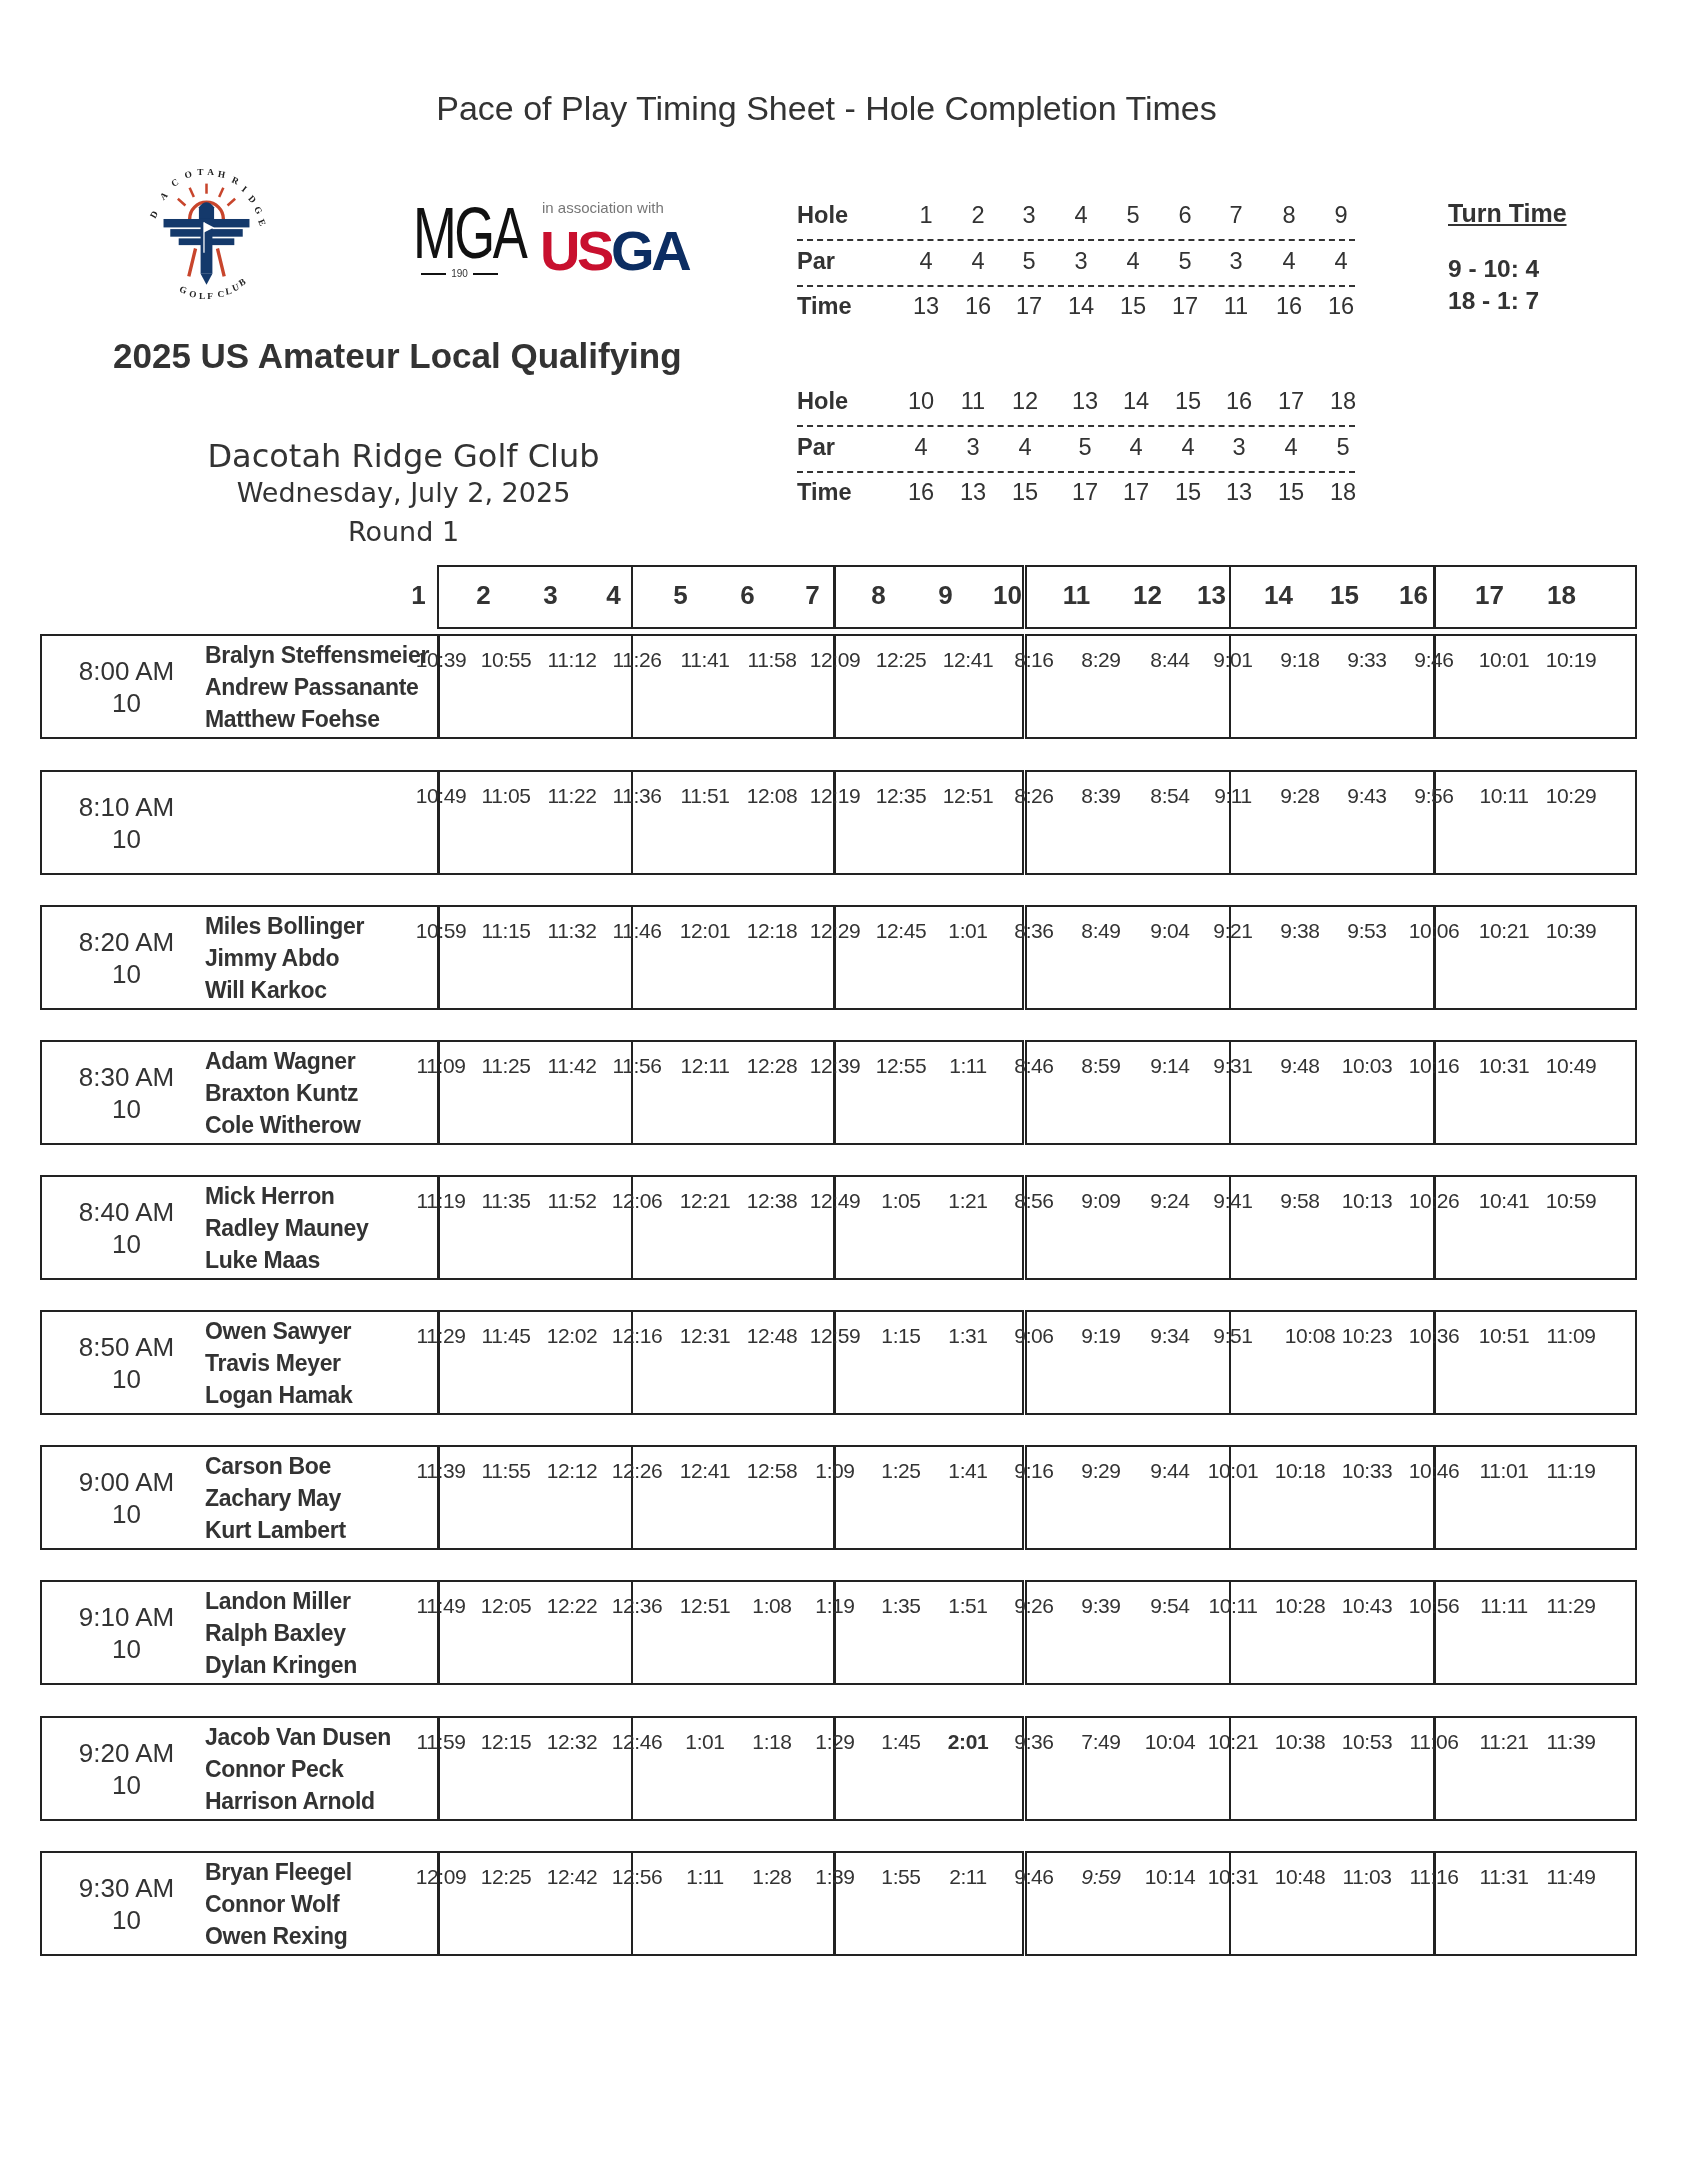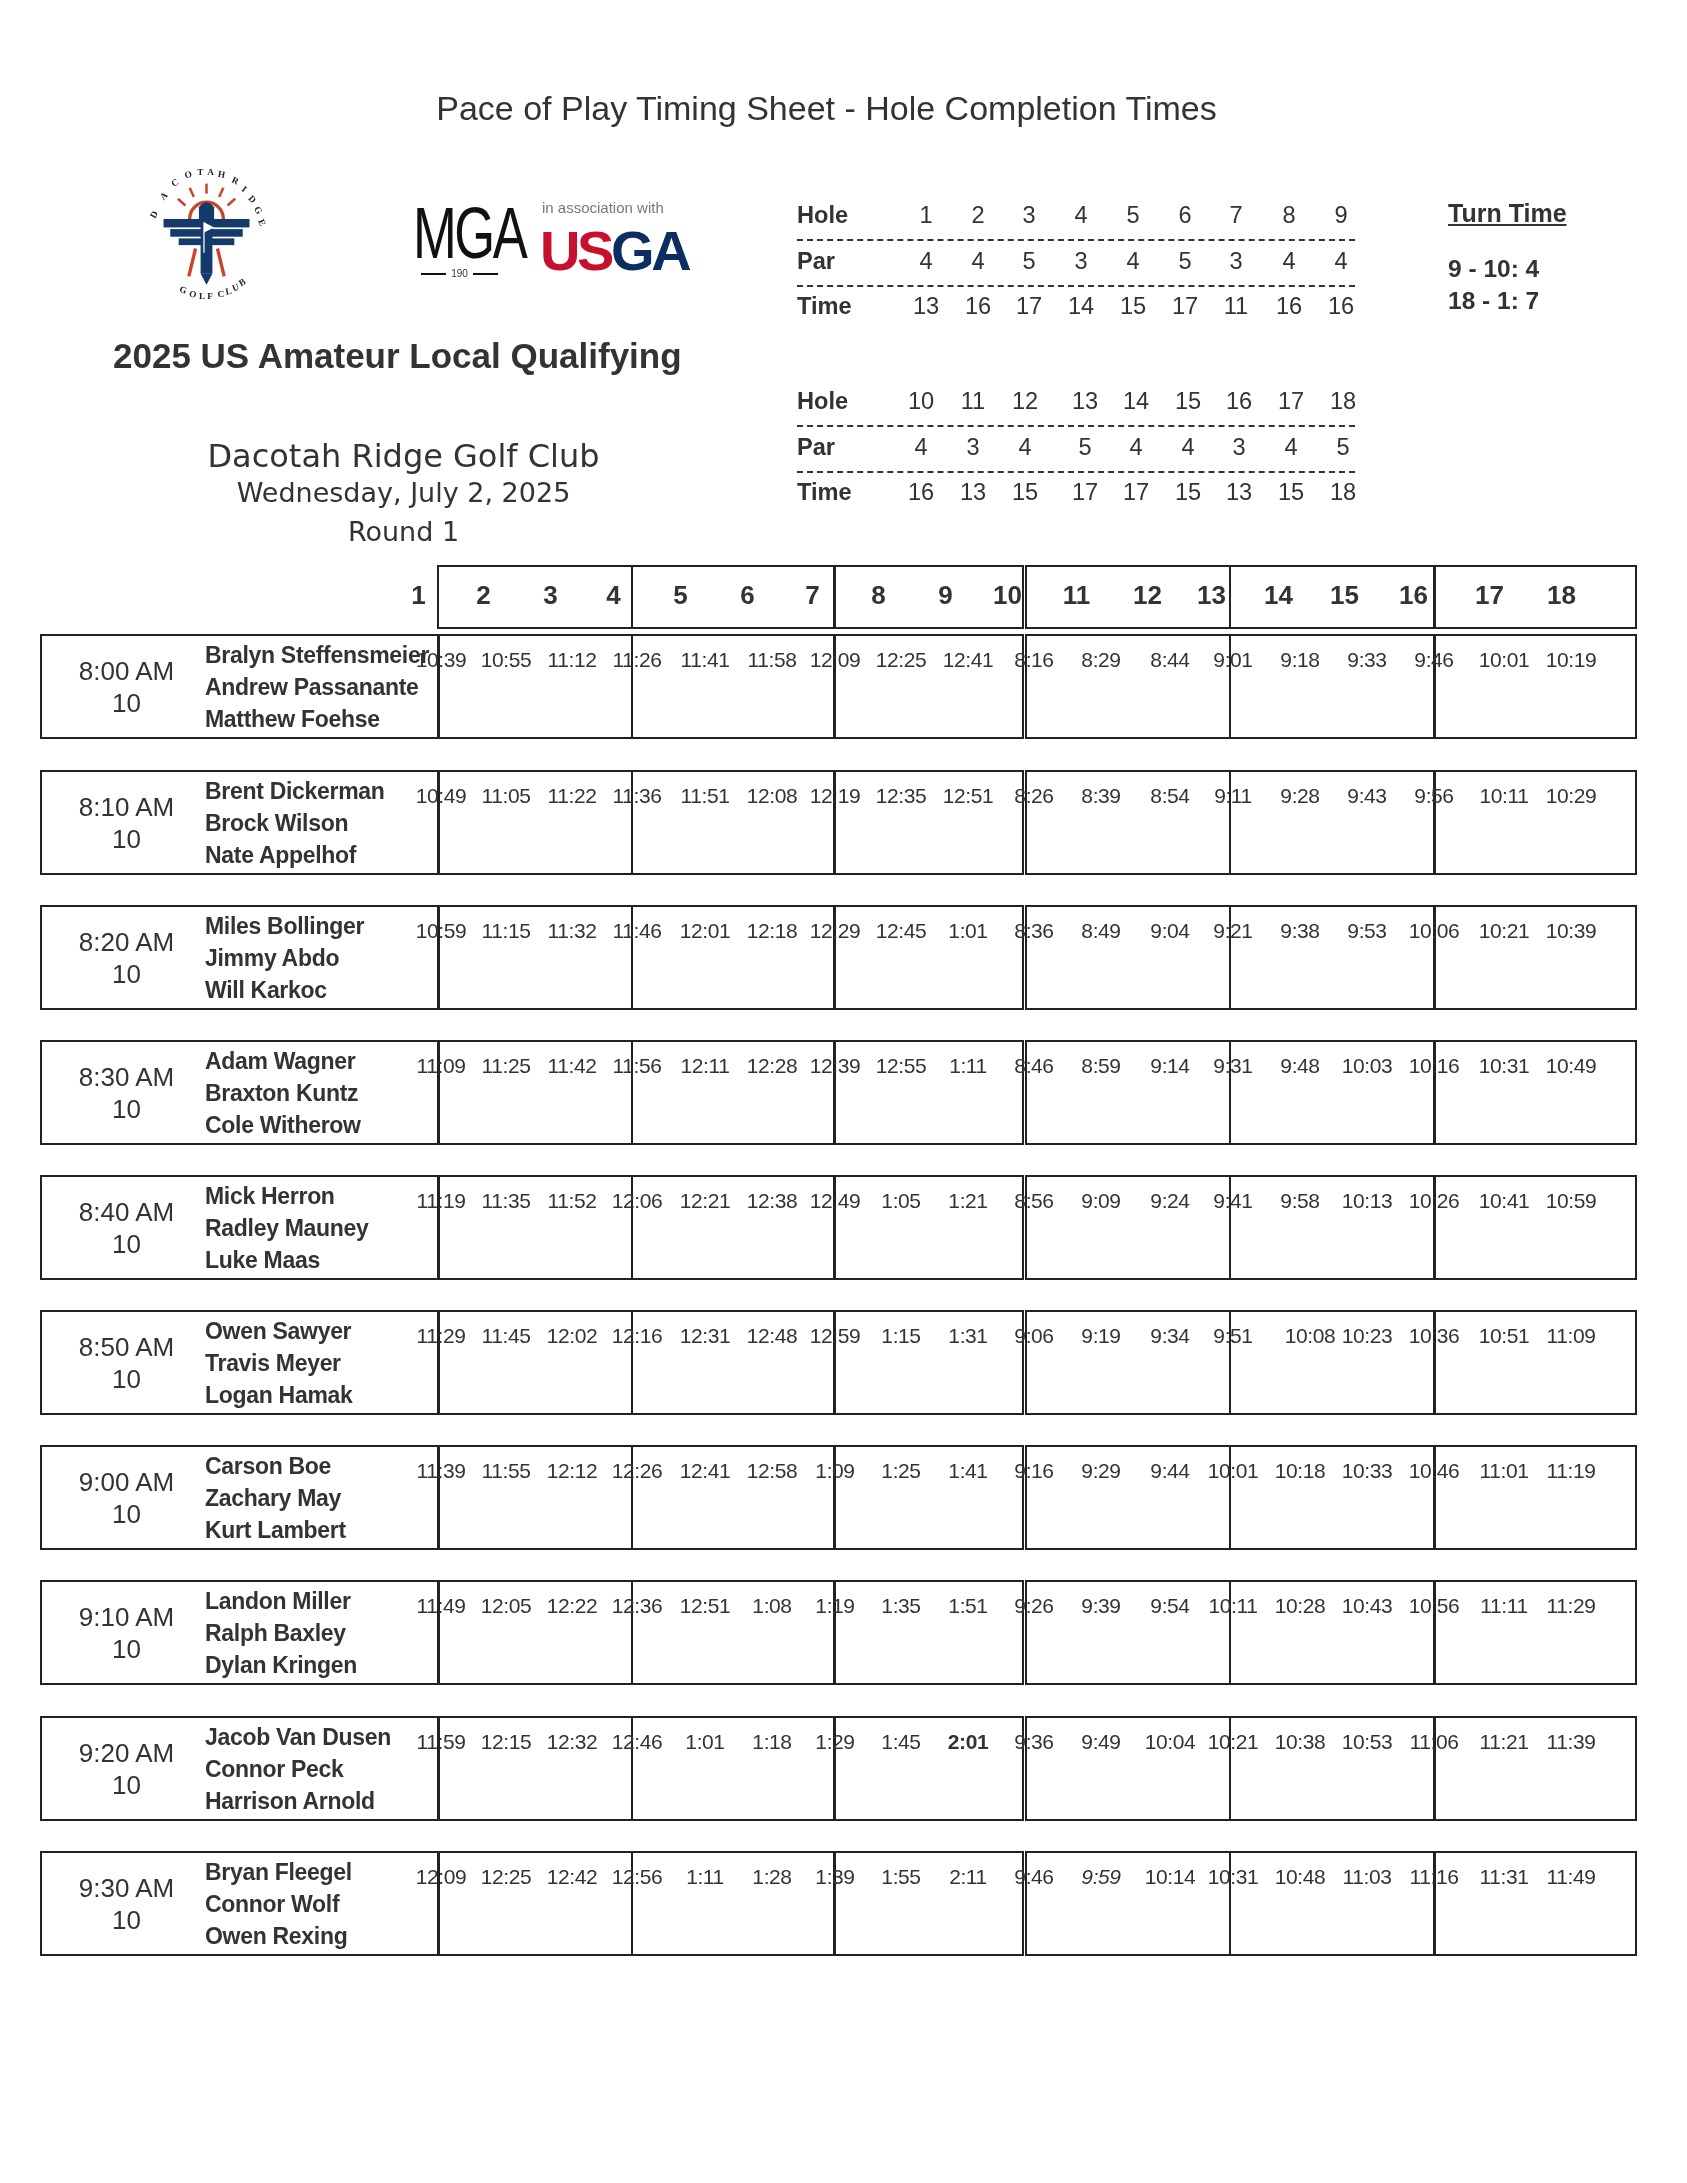--- a/index.html
+++ b/index.html
@@ -271,25 +271,20 @@
       <span class="time" style="left: 1362px;">9:46</span>
       <span class="time" style="left: 1432px;">10:01</span>
       <span class="time" style="left: 1499px;">10:19</span>
     </div>
     <div class="tbl-row grp" style="top: 770px;">
     <div class="box tee-box">
       <div class="teetime">
         <div>8:10 AM</div>
         <div>10</div>
       </div>
-      <div class="players">
-        <div>Brent Dickerman</div>
-          <div>Brock Wilson</div>
-          <div>Nate Appelhof</div>
-      </div>
     </div>
     <div class="box g1"></div>
     <div class="box g2"></div>
     <div class="box g3"></div>
     <div class="box g4"></div>
     <div class="box g5"></div>
     <div class="box g6"></div>
       <span class="time" style="left: 369px;">10:49</span>
       <span class="time" style="left: 434px;">11:05</span>
       <span class="time" style="left: 500px;">11:22</span>
@@ -552,21 +547,21 @@
       <span class="time" style="left: 369px;">11:59</span>
       <span class="time" style="left: 434px;">12:15</span>
       <span class="time" style="left: 500px;">12:32</span>
       <span class="time" style="left: 565px;">12:46</span>
       <span class="time" style="left: 633px;">1:01</span>
       <span class="time" style="left: 700px;">1:18</span>
       <span class="time" style="left: 763px;">1:29</span>
       <span class="time" style="left: 829px;">1:45</span>
       <span class="time" style="left: 896px; font-weight: bold;">2:01</span>
       <span class="time" style="left: 962px;">9:36</span>
-      <span class="time" style="left: 1029px;">9:49</span>
+      <span class="time" style="left: 1029px;">7:49</span>
       <span class="time" style="left: 1098px;">10:04</span>
       <span class="time" style="left: 1161px;">10:21</span>
       <span class="time" style="left: 1228px;">10:38</span>
       <span class="time" style="left: 1295px;">10:53</span>
       <span class="time" style="left: 1362px;">11:06</span>
       <span class="time" style="left: 1432px;">11:21</span>
       <span class="time" style="left: 1499px;">11:39</span>
     </div>
     <div class="tbl-row grp" style="top: 1851px;">
     <div class="box tee-box">

